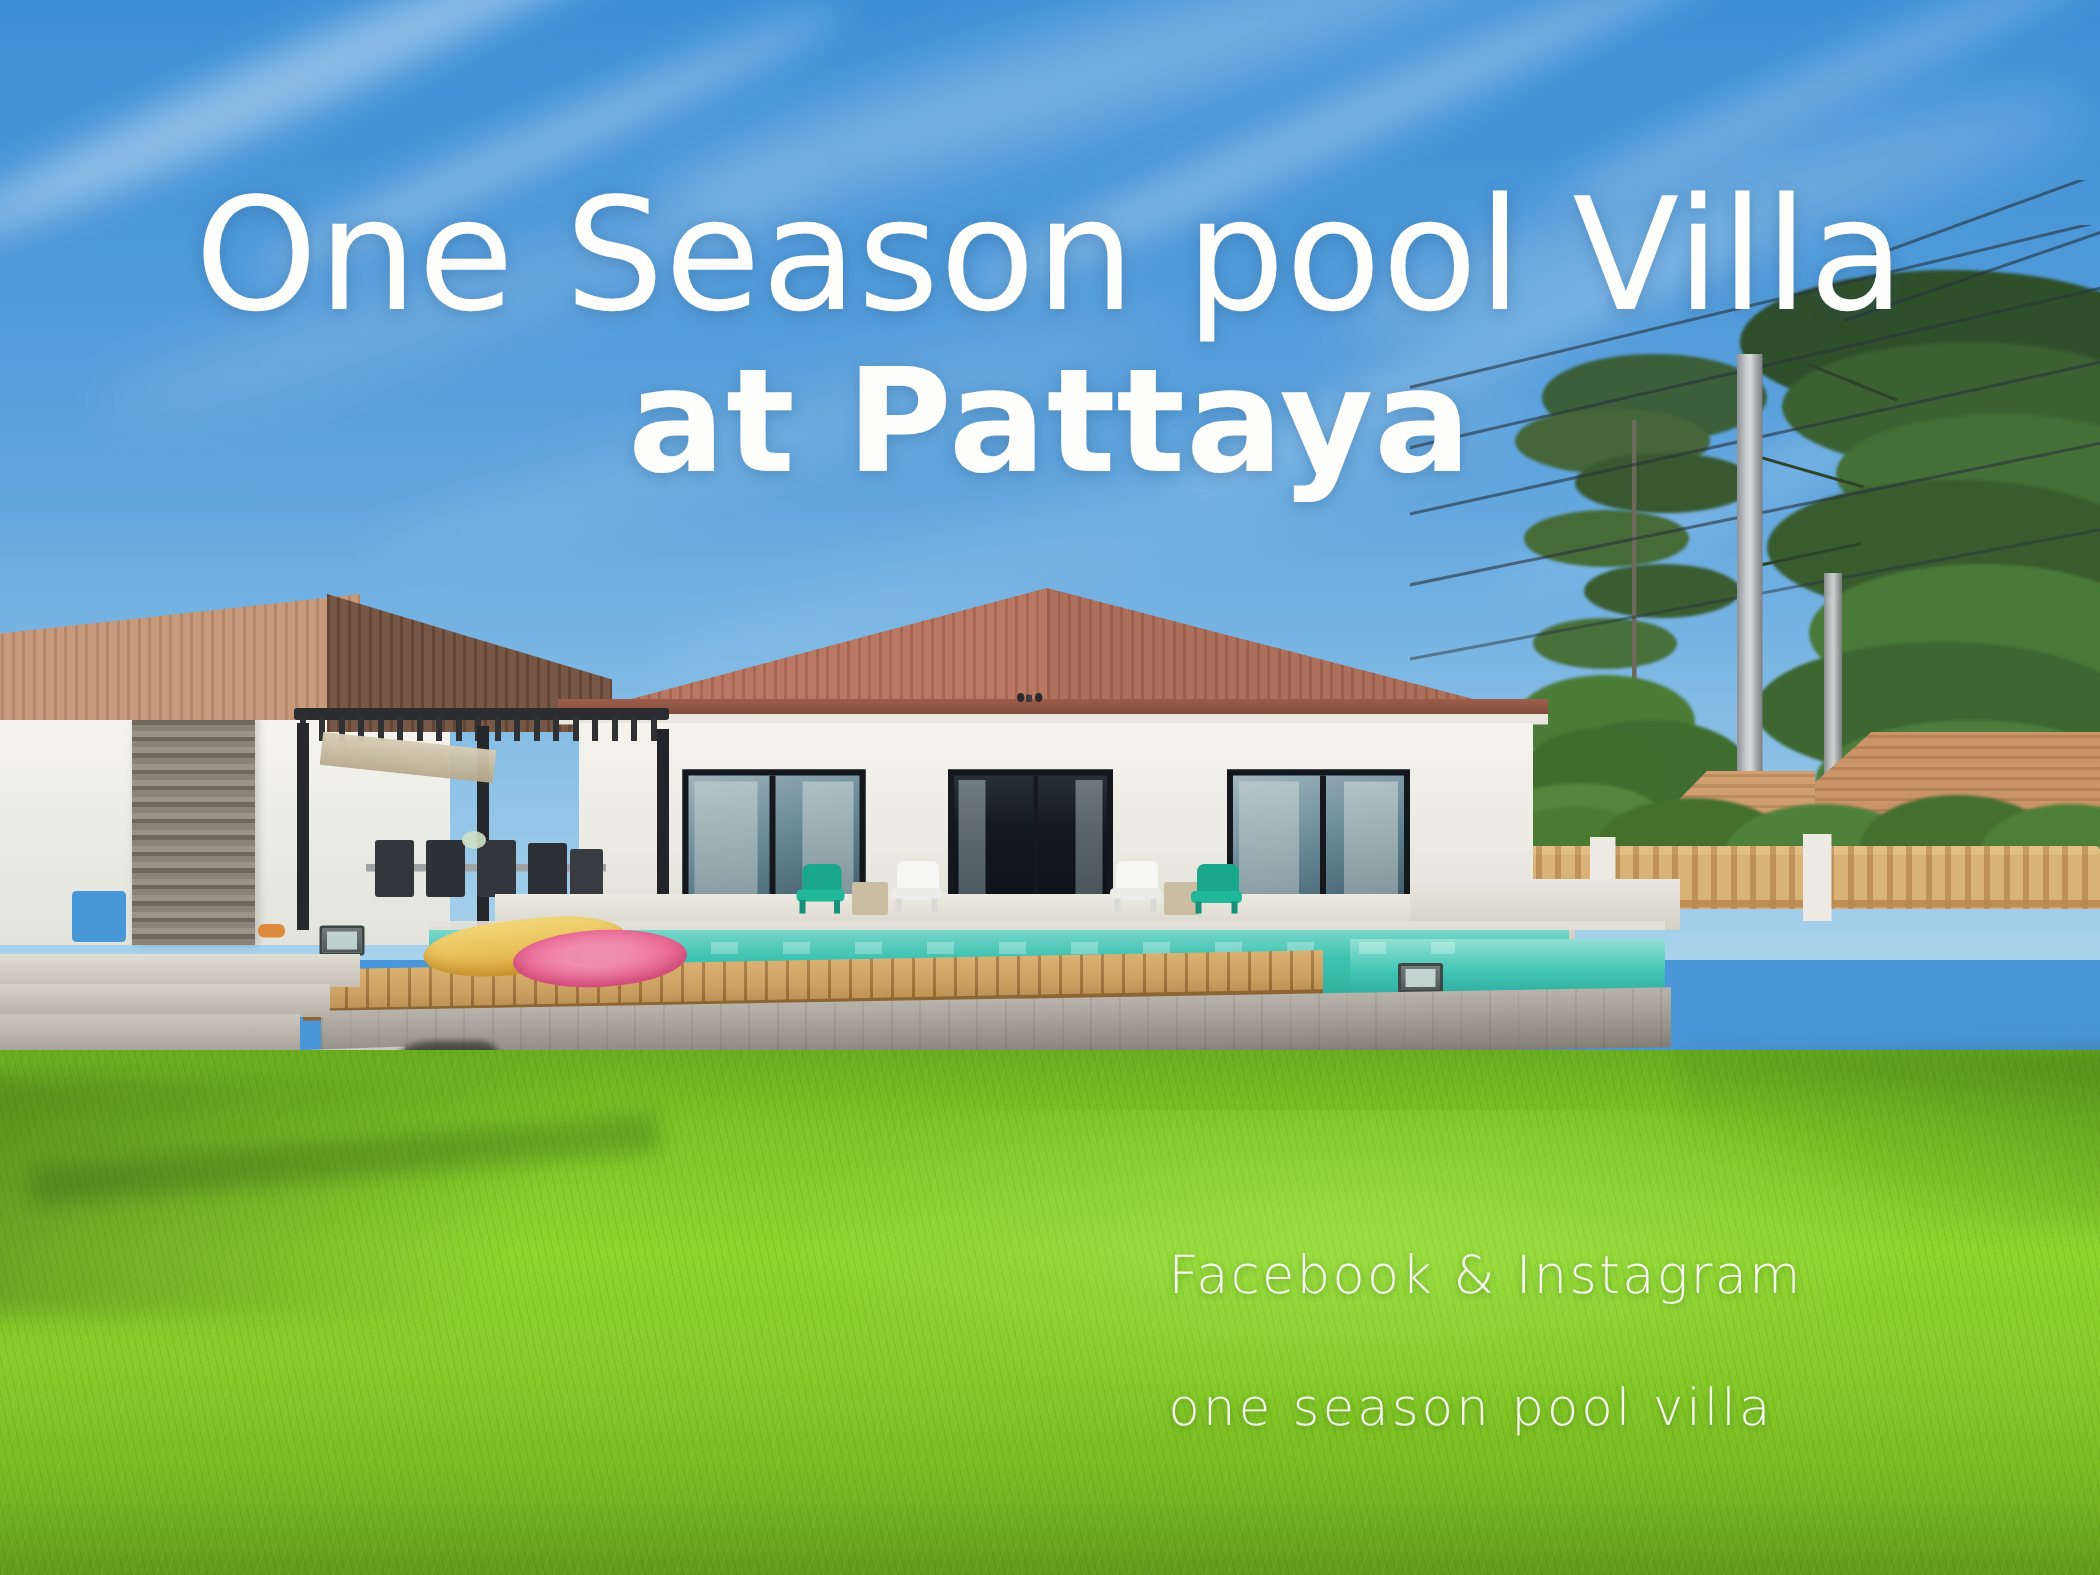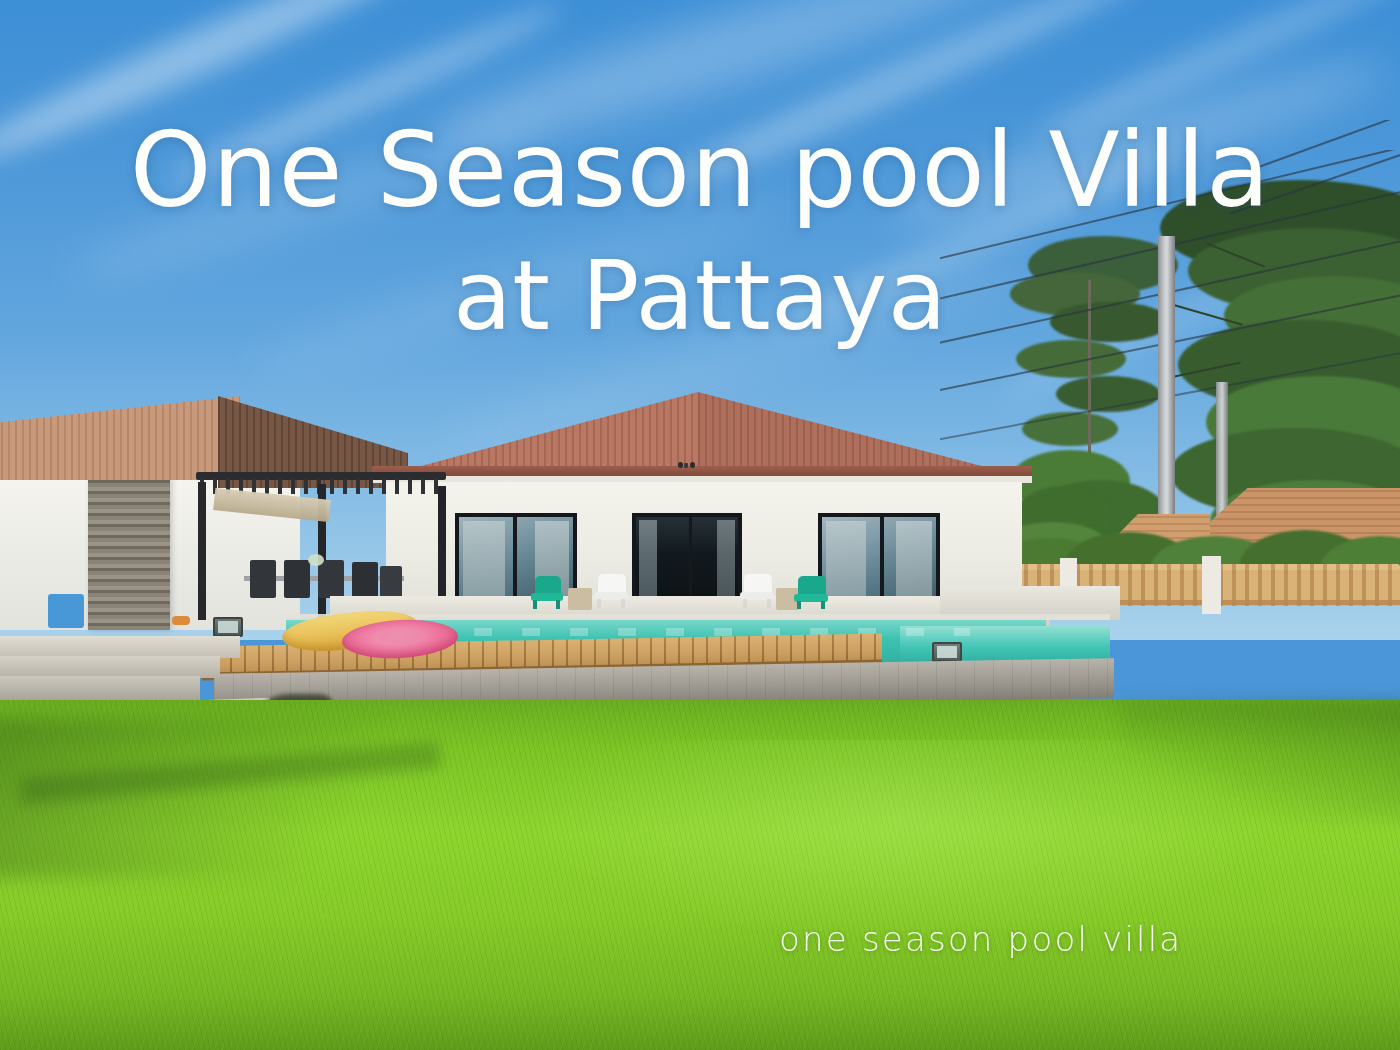--- a/index.html
+++ b/index.html
@@ -48,21 +48,21 @@
   .chair{position:absolute;}
 
   
   #title{
     position:absolute;left:0;top:118px;width:1400px;text-align:center;
     color:#fdfdfb;letter-spacing:.5px;line-height:1.0;
     text-shadow:0 2px 10px rgba(40,80,120,.30);
     font-family:"DejaVu Sans","Liberation Sans",sans-serif;
   }
   #title .l1{display:block;font-size:104px;font-weight:400;}
-  #title .l2{display:block;font-size:96px;font-weight:400;margin-top:26px;}
+  #title .l2{display:block;font-size:96px;font-weight:700;margin-top:11px;}
   .credit{
     position:absolute;color:#f4f8ec;font-weight:300;
     font-family:"DejaVu Sans","Liberation Sans",sans-serif;
     text-shadow:0 1px 5px rgba(20,50,10,.35);white-space:nowrap;
   }
 </style>
 </head>
 <body>
 
 <div id="stage">
@@ -355,15 +355,16 @@
   <div class="lay" style="left:520px;top:740px;width:760px;height:200px;
        background:radial-gradient(ellipse at 50% 40%,rgba(190,245,120,.30),rgba(190,245,120,0) 70%);"></div>
   <div class="lay" style="left:1120px;top:700px;width:320px;height:120px;
        background:linear-gradient(200deg,rgba(30,70,18,.34),rgba(30,70,18,0) 75%);filter:blur(8px);"></div>
 
   <div id="title">
     <span class="l1">One Season pool Villa</span>
     <span class="l2">at Pattaya</span>
   </div>
 
+  <div class="credit" style="left:779px;top:831px;font-size:35px;letter-spacing:1.6px;">Facebook  &amp;  Instagram</div>
   <div class="credit" style="left:779px;top:919px;font-size:34px;letter-spacing:2.2px;">one  season  pool  villa</div>
 
 </div>
 
 </body></html>

